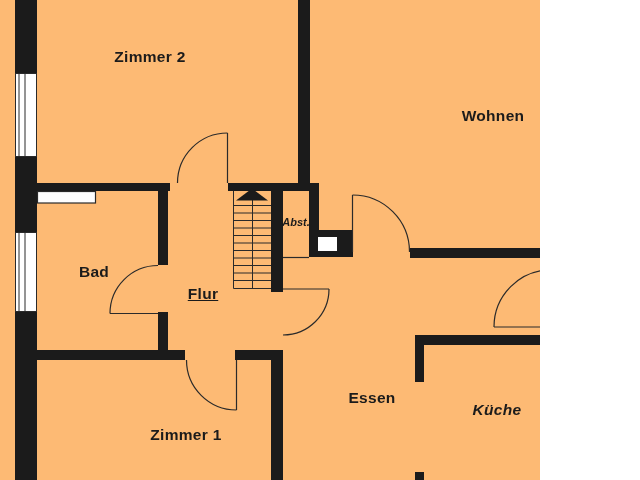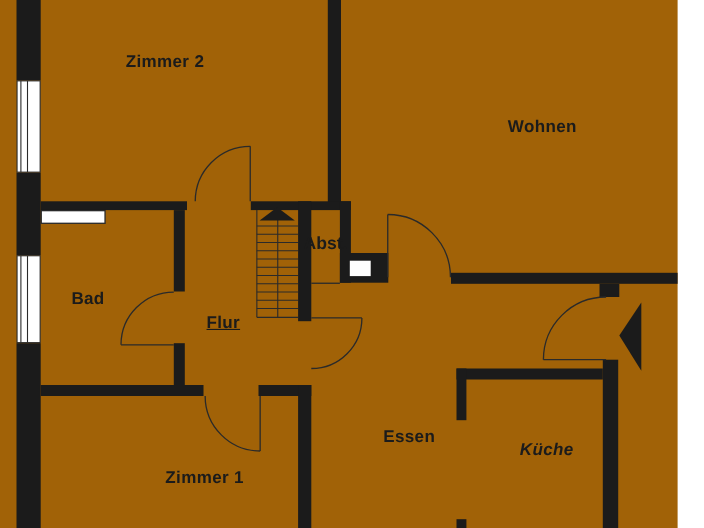--- a/index.html
+++ b/index.html
@@ -1,33 +1,33 @@
 <!DOCTYPE html>
 <html><head>
 <meta charset="utf-8">
 <style>
   html,body{margin:0;padding:0;background:#ffffff;}
   .plan{
     position:relative;
-    width:616px;height:480px;
-    background:#a16207;
+    width:540px;height:480px;
+    background:#fdba74;
     overflow:hidden;
     font-family:"Liberation Sans", sans-serif;
   }
   .plan svg{position:absolute;left:0;top:0;}
   .room-label{
     position:absolute;
     transform:translate(-50%,-50%);
     font-weight:bold;
     font-size:15.5px;
     color:#1b1b1b;
     white-space:nowrap;
     letter-spacing:0.3px;
   }
-  .room-label.small{font-size:16px;letter-spacing:0;}
+  .room-label.small{font-size:11px;letter-spacing:0;font-style:italic;}
 </style>
 </head>
 <body>
 
 <div class="plan">
 
   <svg width="640" height="480" viewBox="0 0 640 480">
 
     <g fill="#1b1b1b" stroke="none">
 
@@ -128,19 +128,19 @@
         <line x1="494" y1="327" x2="551" y2="327"></line>
         <path d="M 494 327 A 57 57 0 0 1 551 270"></path>
       </g>
     </g>
 
     <polygon points="563,305 583,275 583,337" fill="#1b1b1b"></polygon>
   </svg>
 
   <div class="room-label" style="left:150px;top:57px;">Zimmer 2</div>
   <div class="room-label" style="left:493px;top:116px;">Wohnen</div>
-  <div class="room-label" style="left:80px;top:272px;">Bad</div>
+  <div class="room-label" style="left:94px;top:272px;">Bad</div>
   <div class="room-label" style="left:203px;top:294px;text-decoration:underline;">Flur</div>
   <div class="room-label small" style="left:296px;top:222px;">Abst.</div>
   <div class="room-label" style="left:157px;top:435px;margin-left:29px;">Zimmer 1</div>
   <div class="room-label" style="left:372px;top:398px;">Essen</div>
   <div class="room-label" style="left:497px;top:410px;font-style:italic;">Küche</div>
 </div>
 
 </body></html>

